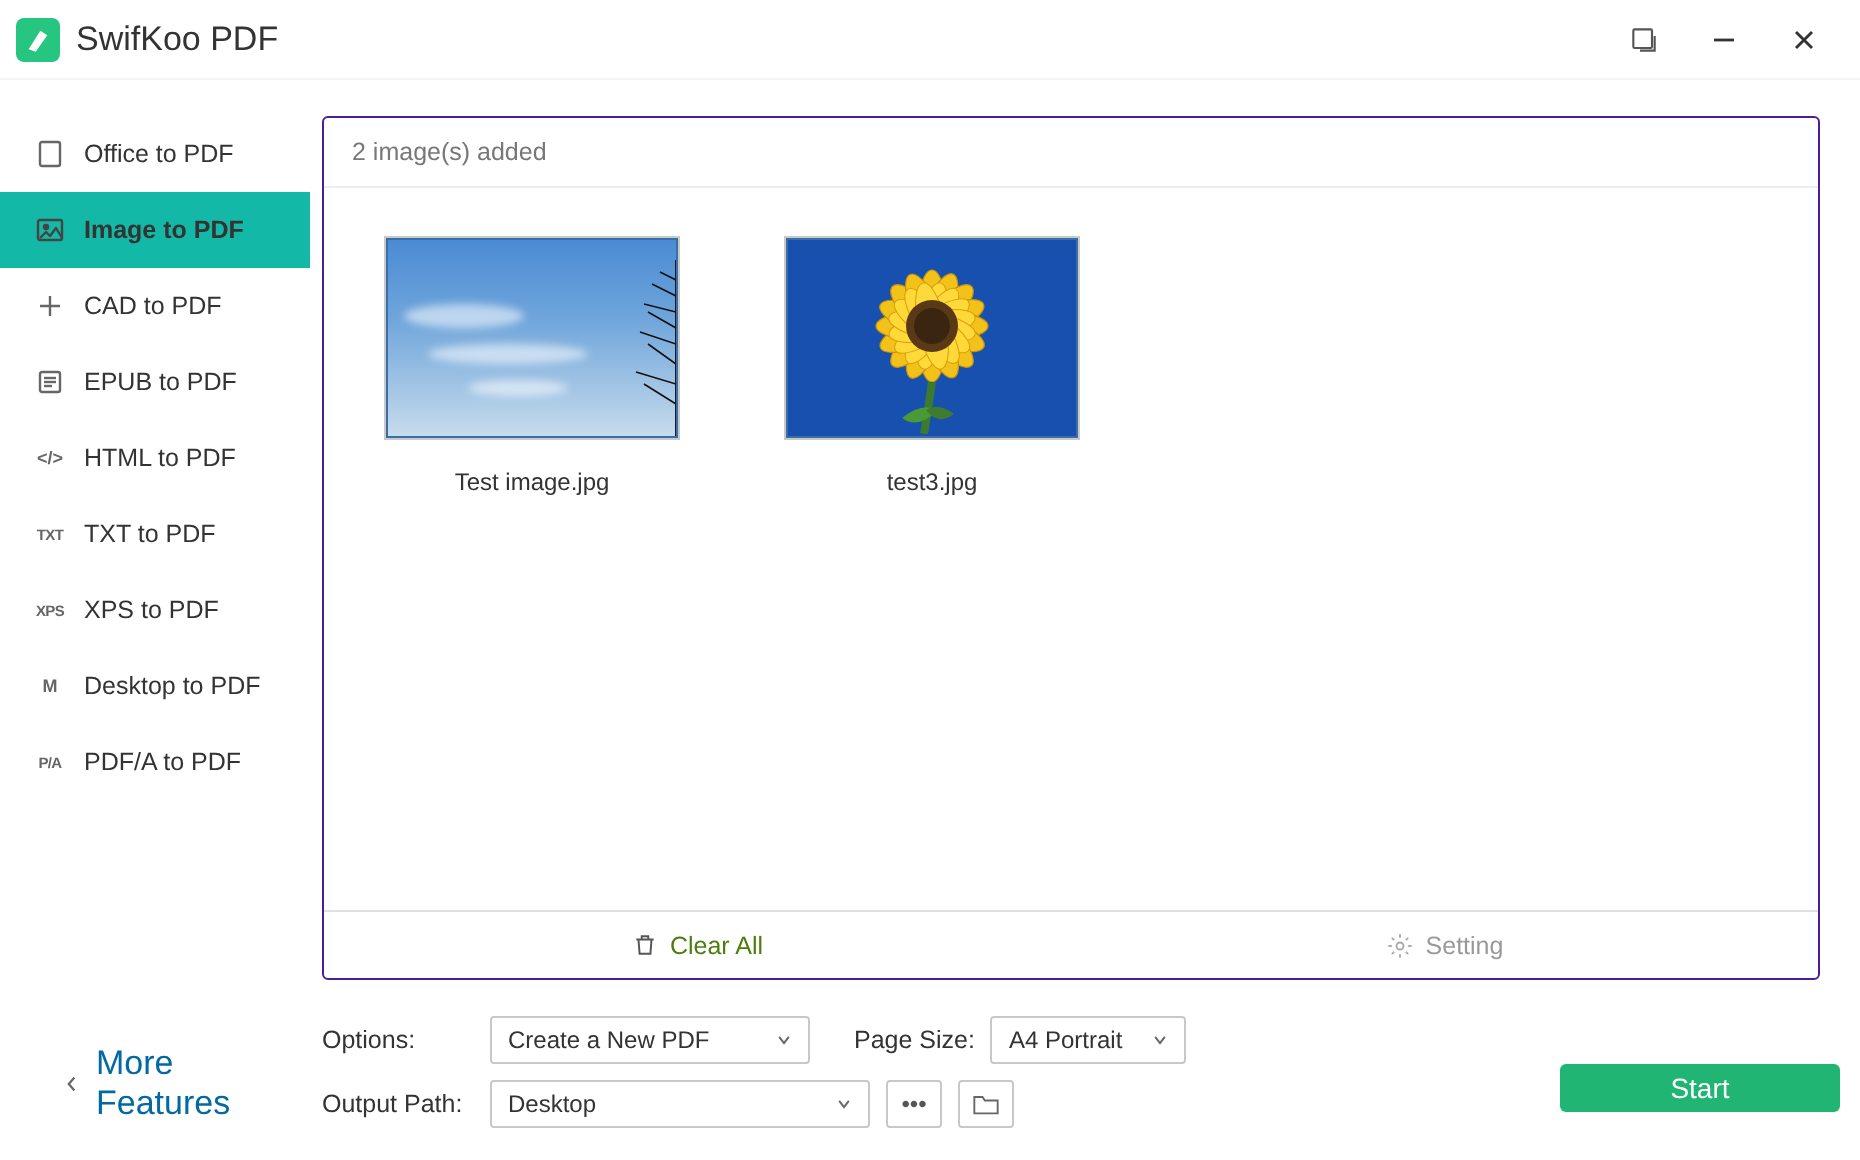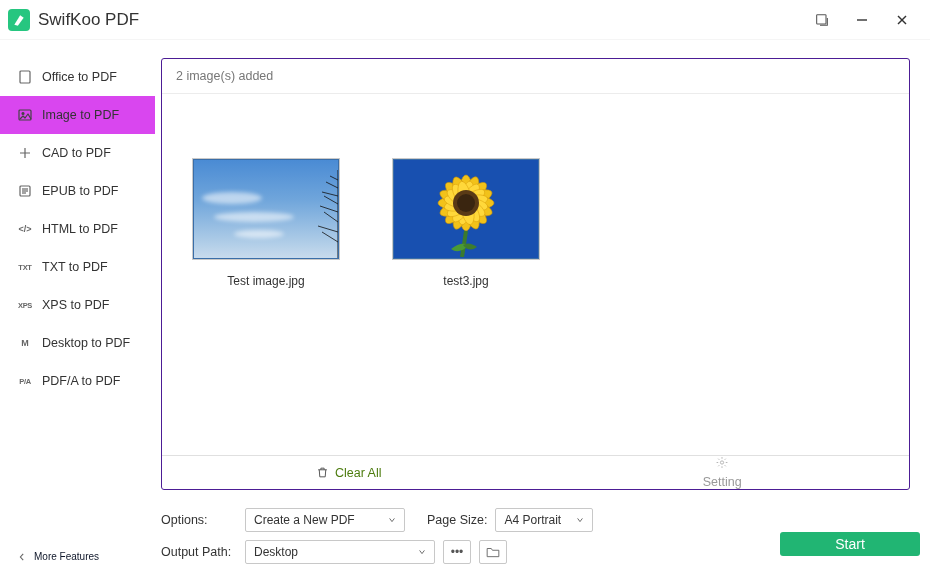--- a/index.html
+++ b/index.html
@@ -12,51 +12,51 @@
     .title { font-size: 17px; color: #333; font-weight: 500; }
     .title-spacer { flex: 1; }
     .titlebar-btn { width: 40px; height: 32px; display: flex; align-items: center; justify-content: center; color: #555; cursor: pointer; }
 
     
     .body { display: flex; height: calc(100% - 40px); }
 
     
     .sidebar { width: 155px; padding-top: 18px; display: flex; flex-direction: column; position: relative; }
     .side-item { height: 38px; display: flex; align-items: center; padding: 0 12px 0 18px; font-size: 12.5px; color: #333; cursor: pointer; gap: 10px; }
-    .side-item.active { background: #d946ef; font-weight: 400; }
+    .side-item.active { background: #14b8a6; font-weight: 700; }
     .side-icon { width: 14px; height: 14px; display: flex; align-items: center; justify-content: center; color: #666; font-size: 9px; font-weight: 600; }
     .side-icon.txt-badge { font-size: 7.5px; letter-spacing: -0.3px; }
-    .more-features { position: absolute; bottom: 18px; left: 18px; display: flex; align-items: center; gap: 8px; font-size: 10px; color: #0f172a; cursor: pointer; }
+    .more-features { position: absolute; bottom: 18px; left: 32px; display: flex; align-items: center; gap: 8px; font-size: 17px; color: #0369a1; cursor: pointer; }
 
     
     .main { flex: 1; padding: 18px 20px 16px 6px; display: flex; flex-direction: column; }
     .content-box { flex: 1; border: 1px solid #4c1d95; border-radius: 3px; display: flex; flex-direction: column; overflow: hidden; }
     .content-header { padding: 10px 14px; font-size: 12.5px; color: #777; border-bottom: 1px solid #ececec; }
     .thumbs { flex: 1; padding: 24px 22px; display: flex; gap: 36px; align-items: flex-start; }
-    .thumb { display: flex; flex-direction: column; align-items: center; width: 164px; margin-top: 40px; }
+    .thumb { display: flex; flex-direction: column; align-items: center; width: 164px; }
     .thumb-img { width: 148px; height: 102px; border: 1px solid #c9c9c9; background: #3a6ea8; padding: 1px; display: flex; align-items: center; justify-content: center; overflow: hidden; }
     .thumb-label { margin-top: 14px; font-size: 12px; color: #333; }
 
     
     .sky { position: relative; width: 100%; height: 100%; background: linear-gradient(180deg, #4a8bd4 0%, #6fa5db 40%, #a9c9e6 80%, #c8dbed 100%); overflow: hidden; }
     .cloud { position: absolute; background: rgba(255,255,255,0.55); border-radius: 50%; filter: blur(2px); }
     .c1 { width: 60px; height: 12px; top: 32px; left: 8px; }
     .c2 { width: 80px; height: 10px; top: 52px; left: 20px; }
     .c3 { width: 50px; height: 8px; top: 70px; left: 40px; }
     .tree { position: absolute; right: 0; top: 10px; width: 26px; height: 88px; }
 
     
     .flower-bg { position: relative; width: 100%; height: 100%; background: #1850b0; display: flex; align-items: center; justify-content: center; }
 
     
     .content-actions { border-top: 1px solid #e0e0e0; display: flex; height: 34px; }
     .content-action { flex: 1; display: flex; align-items: center; justify-content: center; gap: 6px; font-size: 12.5px; cursor: pointer; }
     .content-action.clear { color: #4d7c0f; }
     .content-action.add { color: #25b877; }
-    .content-action.setting { color: #999; flex-direction: column; }
+    .content-action.setting { color: #999; }
 
     
     .options-row { display: flex; align-items: center; gap: 8px; margin-top: 18px; font-size: 12.5px; color: #333; }
     .opt-label { min-width: 76px; }
     .select { border: 1px solid #c8c8c8; border-radius: 2px; height: 24px; padding: 0 8px; display: flex; align-items: center; justify-content: space-between; background: #fff; font-size: 12px; cursor: pointer; }
     .select .caret { margin-left: 8px; }
     .sel-wide { width: 160px; text-align: center; }
     .sel-mid { width: 98px; }
     .sel-out { width: 190px; }
     .icon-btn { width: 28px; height: 24px; border: 1px solid #c8c8c8; border-radius: 2px; display: flex; align-items: center; justify-content: center; cursor: pointer; background: #fff; font-size: 12px; color: #555; }

